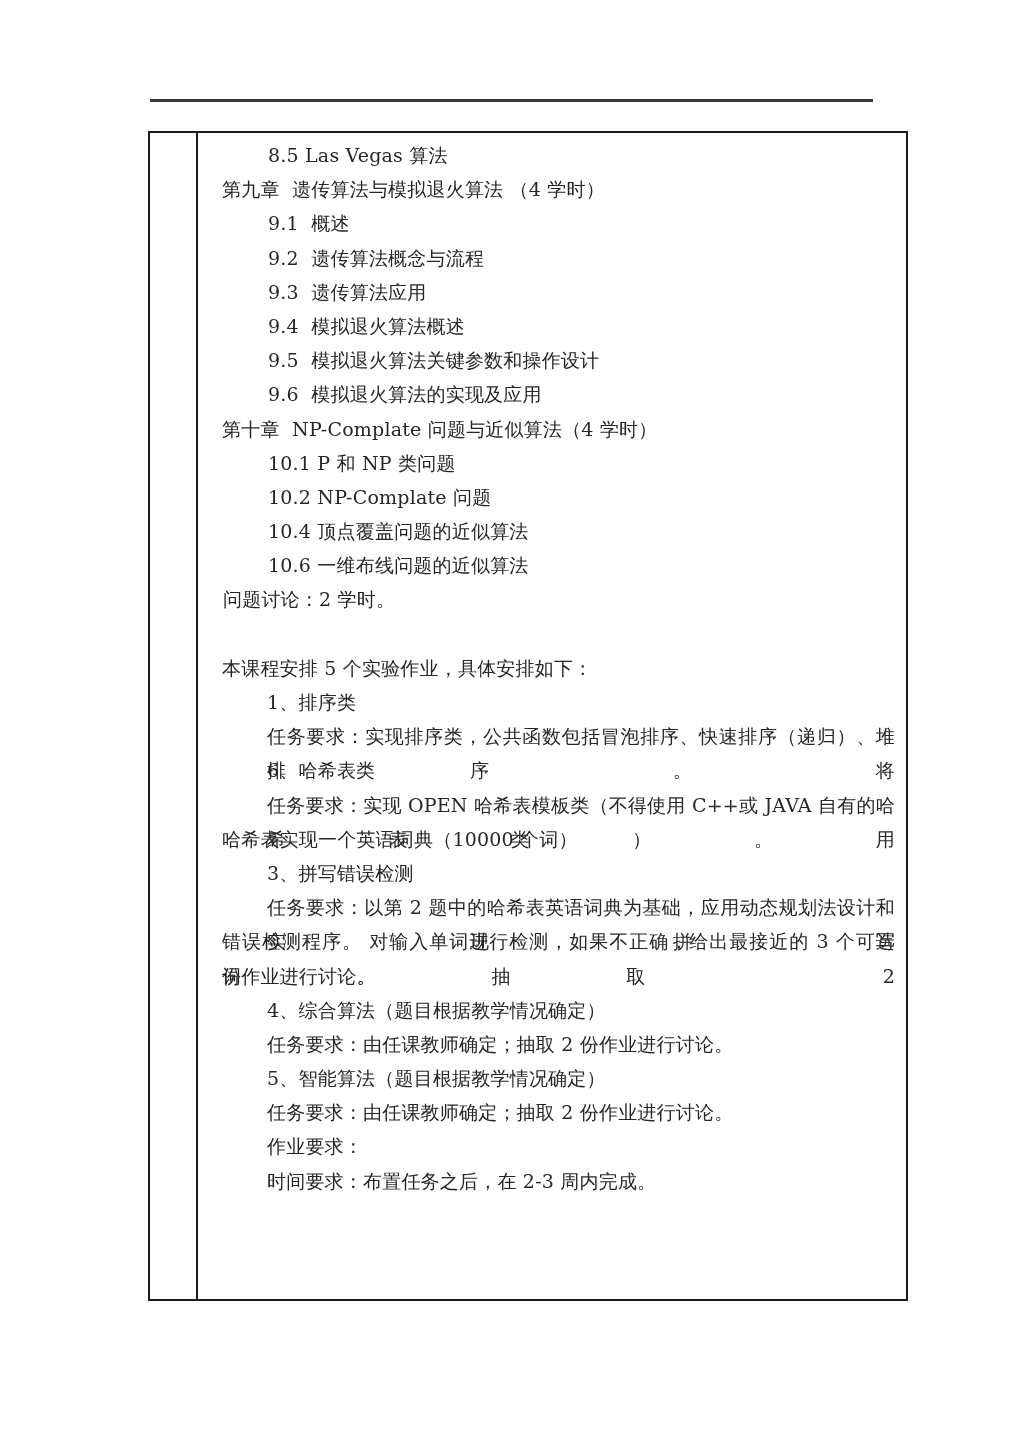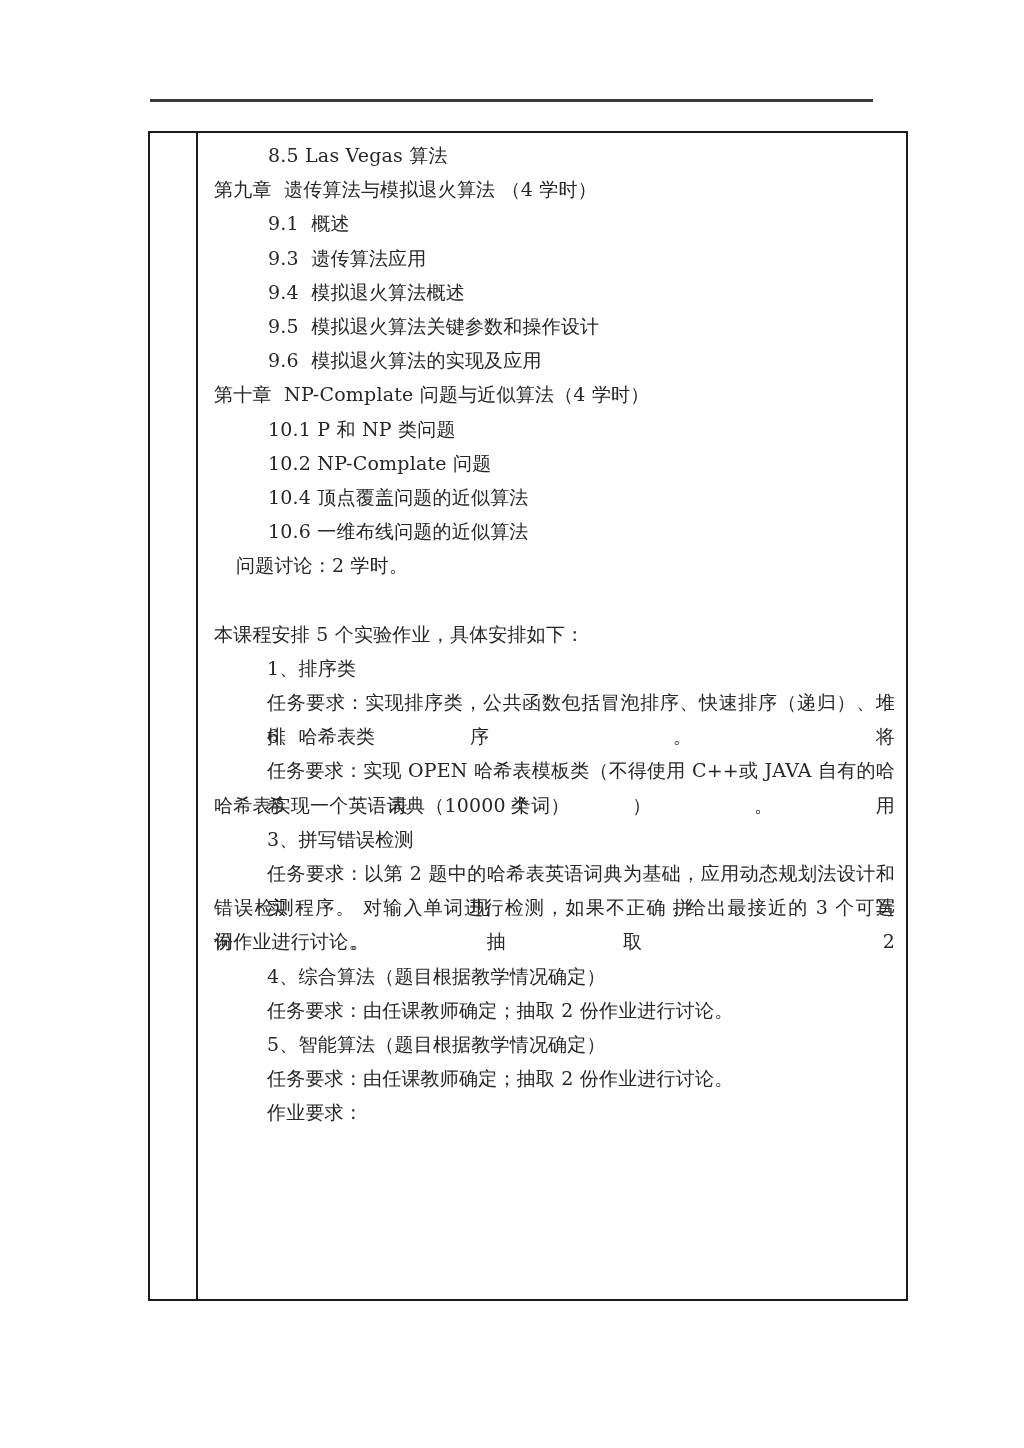--- a/index.html
+++ b/index.html
@@ -45,44 +45,45 @@
     padding-top: 5px;
     overflow: hidden;
   }
   .line {
     height: 34.2px;
     line-height: 34.2px;
     font-size: 19px;
     white-space: pre-wrap;
     letter-spacing: 0.2px;
   }
-  .line.flush      { padding-left: 16px; }
+  .line.flush      { padding-left: 24px; }
   .line.sub        { padding-left: 70px; }
   .line.item       { padding-left: 69px; }
-  .line.discussion { padding-left: 38px; }
+  .line.discussion { padding-left: 25px; }
   .line.blank      { }
   .line.justify {
     text-align: justify;
     text-align-last: justify;
     padding-right: 11px;
     white-space: normal;
   }
 </style>
 </head>
 <body>
 
 <div class="page">
   <div class="header-rule"></div>
   <div class="syllabus-table">
     <div class="left-cell"></div>
     <div class="content-cell">
       <div>
           <div class="line sub">8.5 Las Vegas 算法</div>
           <div class="line flush">第九章  遗传算法与模拟退火算法 （4 学时）</div>
           <div class="line sub">9.1  概述</div>
+          <div class="line sub">9.2  遗传算法概念与流程</div>
           <div class="line sub">9.3  遗传算法应用</div>
           <div class="line sub">9.4  模拟退火算法概述</div>
           <div class="line sub">9.5  模拟退火算法关键参数和操作设计</div>
           <div class="line sub">9.6  模拟退火算法的实现及应用</div>
           <div class="line flush">第十章  NP-Complate 问题与近似算法（4 学时）</div>
           <div class="line sub">10.1 P 和 NP 类问题</div>
           <div class="line sub">10.2 NP-Complate 问题</div>
           <div class="line sub">10.4 顶点覆盖问题的近似算法</div>
           <div class="line sub">10.6 一维布线问题的近似算法</div>
           <div class="line discussion">问题讨论：2 学时。</div>
@@ -95,16 +96,17 @@
           <div class="line flush">哈希表实现一个英语词典（10000 个词）</div>
           <div class="line item">3、拼写错误检测</div>
           <div class="line item justify">任务要求：以第 2 题中的哈希表英语词典为基础，应用动态规划法设计和实现拼写</div>
           <div class="line flush justify">错误检测程序。 对输入单词进行检测，如果不正确，给出最接近的 3 个可选词。抽取 2</div>
           <div class="line flush">份作业进行讨论。</div>
           <div class="line item">4、综合算法（题目根据教学情况确定）</div>
           <div class="line item">任务要求：由任课教师确定；抽取 2 份作业进行讨论。</div>
           <div class="line item">5、智能算法（题目根据教学情况确定）</div>
           <div class="line item">任务要求：由任课教师确定；抽取 2 份作业进行讨论。</div>
           <div class="line item">作业要求：</div>
+          <div class="line item">时间要求：布置任务之后，在 2-3 周内完成。</div>
         </div>
     </div>
   </div>
 </div>
 
 </body></html>

